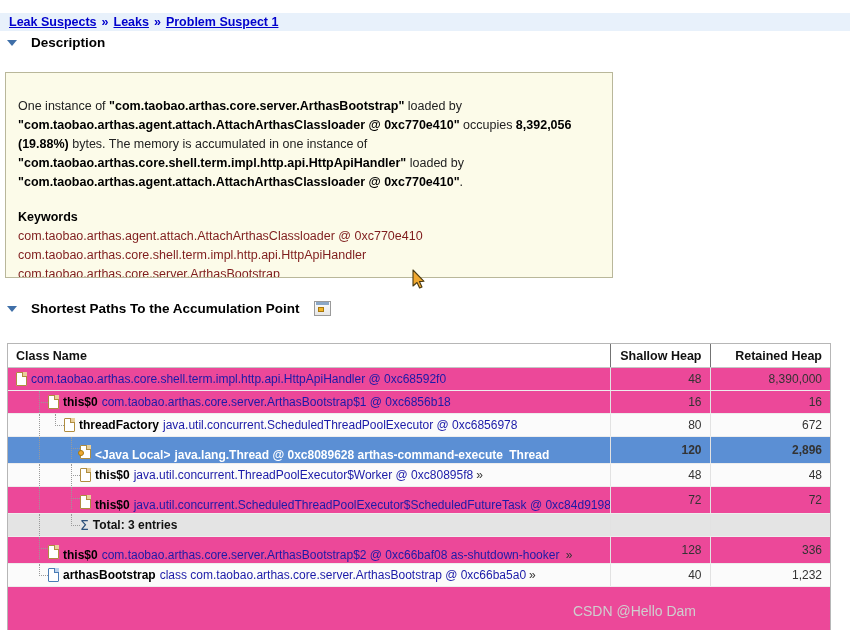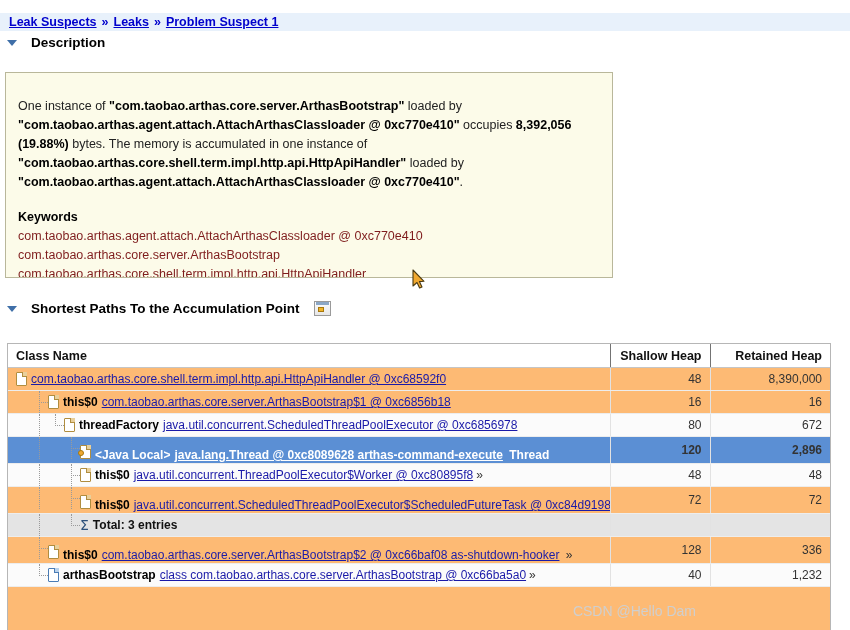--- a/index.html
+++ b/index.html
@@ -117,21 +117,21 @@
   .kw-line { font-size: 12.5px; line-height: 19px; color: #7f1d1d; }
 
   
   .table-wrap {
     position: absolute;
     left: 7px; top: 343px;
     width: 824px; height: 287px;
     border: 1px solid #b6b6b6;
     border-bottom: none;
     box-sizing: border-box;
-    background: #fdba74;
+    background: #ec4899;
     overflow: hidden;
   }
   table.paths {
     border-collapse: collapse;
     width: 100%;
     table-layout: fixed;
   }
   table.paths col.c-name { width: 602px; }
   table.paths col.c-shallow { width: 100px; }
   table.paths col.c-retained { width: 120px; }
@@ -259,21 +259,20 @@
     font-size: 14px;
     color: #2b4f7a;
     margin-right: 4px;
     flex: 0 0 auto;
     font-family: "DejaVu Sans", sans-serif;
   }
 
   .obj-name { font-weight: bold; color: #000; margin-right: 4px; }
   .cls-link {
     color: #1a1aa8;
-    text-decoration: underline;
     cursor: pointer;
   }
   .tail { color: #333; margin-left: 3px; }
   .total-label { font-weight: bold; color: #111; }
 
   
   .cursor {
     position: absolute;
     left: 412px; top: 269px;
     width: 14px; height: 20px;
@@ -308,22 +307,22 @@
     <span class="twisty"></span>
     <span class="section-title">Description</span>
   </div>
 
   <div class="desc-panel">
     <div class="desc-text">
       <span>One instance of </span><b>"com.taobao.arthas.core.server.ArthasBootstrap"</b><span> loaded by </span><b>"com.taobao.arthas.agent.attach.AttachArthasClassloader @ 0xc770e410"</b><span> occupies </span><b>8,392,056 (19.88%)</b><span> bytes. The memory is accumulated in one instance of </span><b>"com.taobao.arthas.core.shell.term.impl.http.api.HttpApiHandler"</b><span> loaded by </span><b>"com.taobao.arthas.agent.attach.AttachArthasClassloader @ 0xc770e410"</b><span>.</span>
     </div>
     <div class="kw-title">Keywords</div>
     <div class="kw-line">com.taobao.arthas.agent.attach.AttachArthasClassloader @ 0xc770e410</div>
+    <div class="kw-line">com.taobao.arthas.core.shell.term.impl.http.api.HttpApiHandler</div>
     <div class="kw-line">com.taobao.arthas.core.server.ArthasBootstrap</div>
-    <div class="kw-line">com.taobao.arthas.core.shell.term.impl.http.api.HttpApiHandler</div>
   </div>
 
   <div class="section-head" id="head-paths">
     <span class="twisty"></span>
     <span class="section-title">Shortest Paths To the Accumulation Point</span>
     <span class="mini-icon"></span>
   </div>
 
   <div class="table-wrap">
     <table class="paths">

